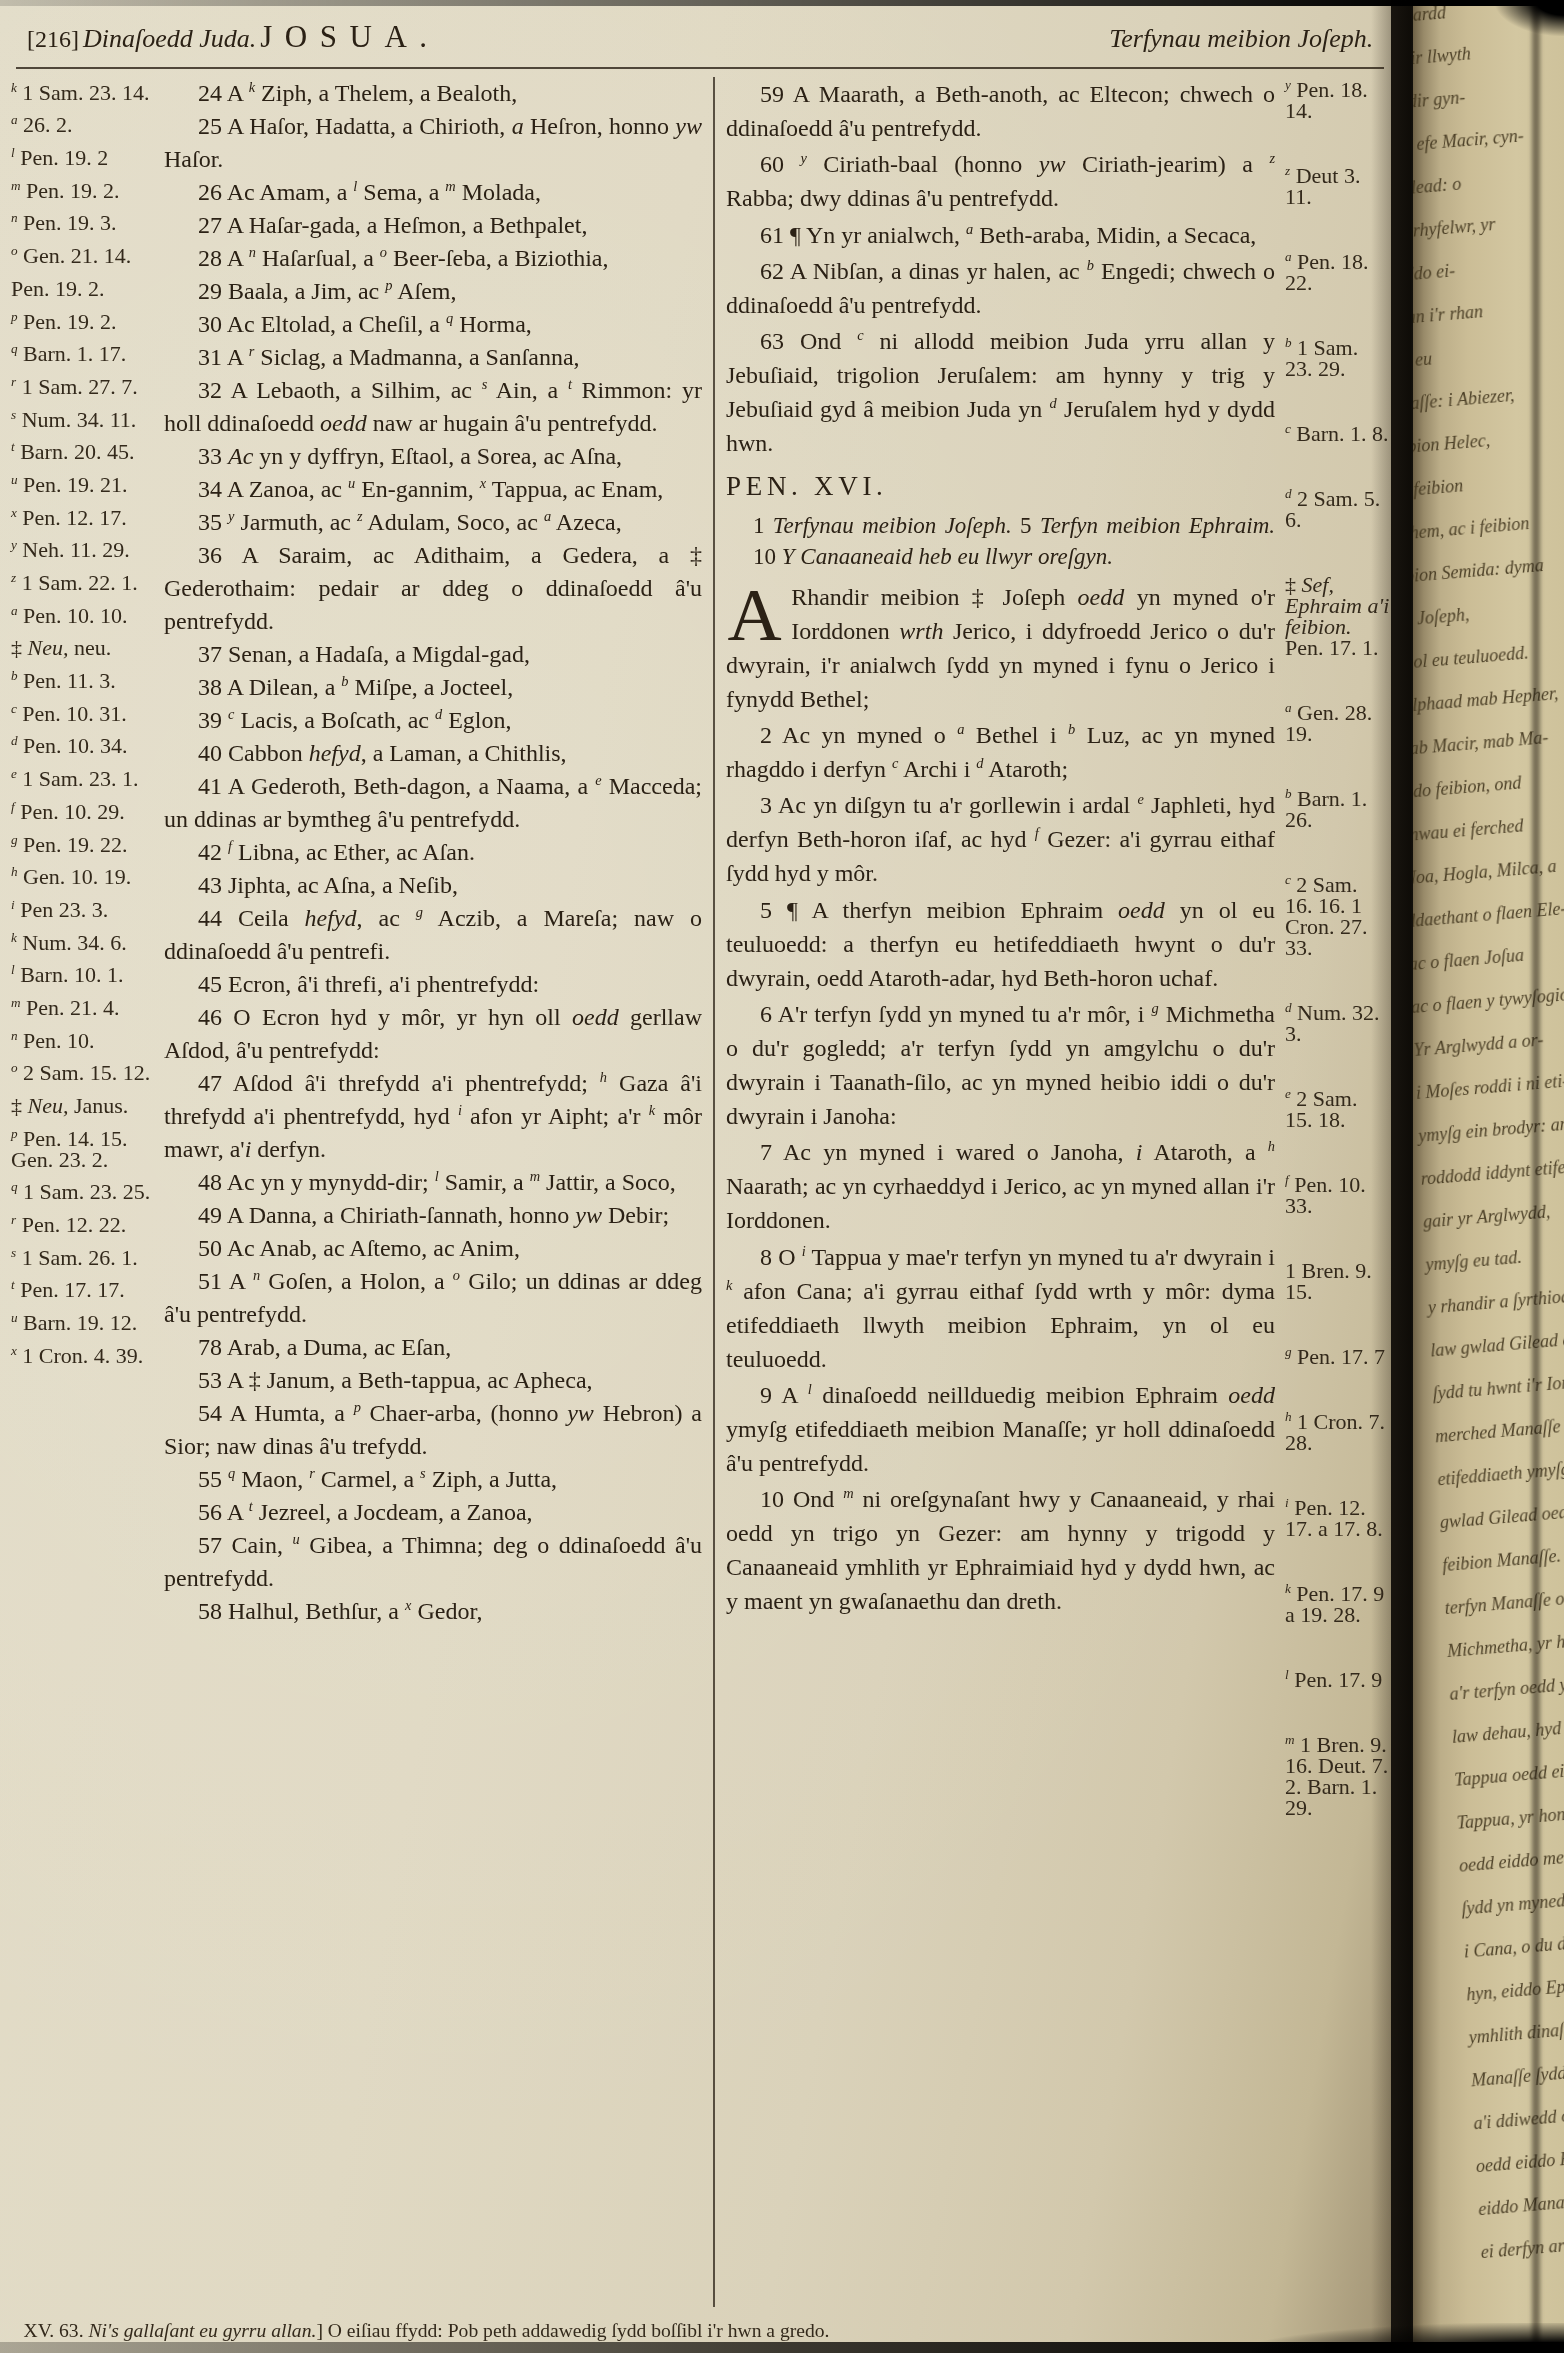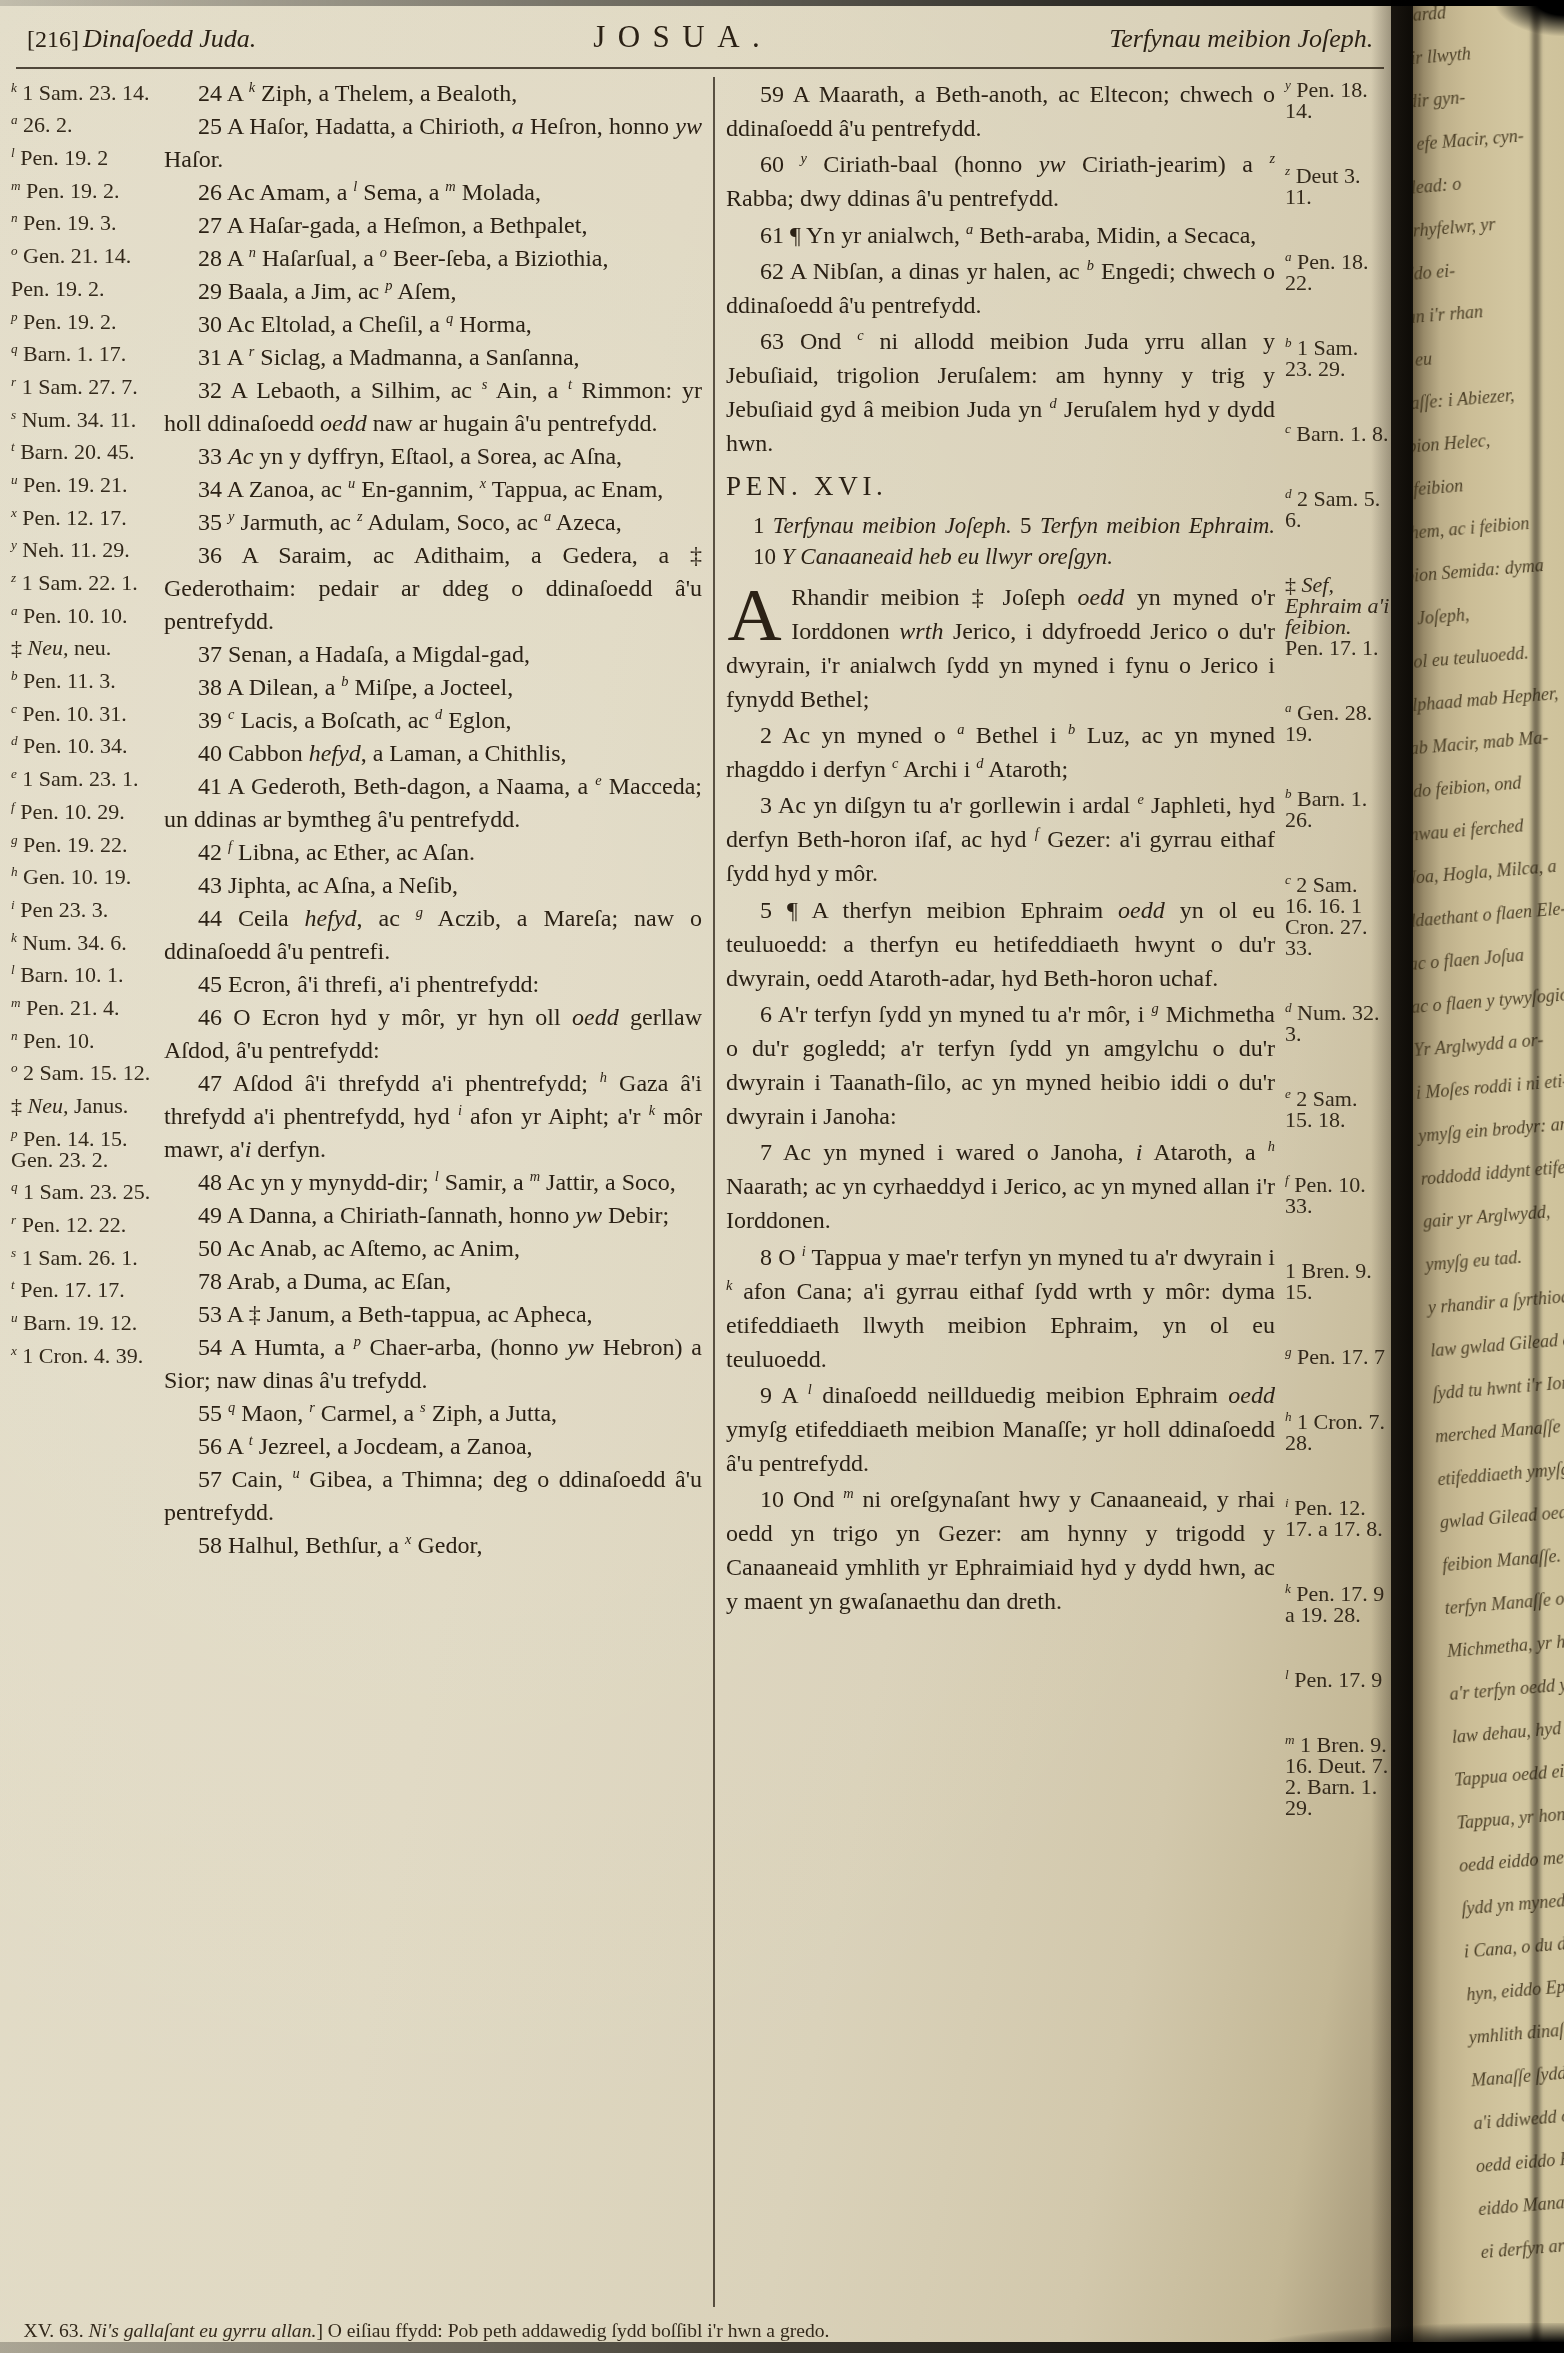--- a/index.html
+++ b/index.html
@@ -6,21 +6,21 @@
   .scan{position:relative;width:1565px;height:2354px;overflow:hidden;
         font-family:"Liberation Serif","DejaVu Serif",serif;color:#2b2115;background:#0e0d0b;}
   .page{position:absolute;top:0;left:0;width:1391px;height:2354px;
         background:
           radial-gradient(120% 90% at 30% 40%, rgba(255,255,255,.10), rgba(0,0,0,0) 60%),
           linear-gradient(100deg,#e3ddc9 0%,#e0d9c3 40%,#dad2ba 65%,#d2c8ac 82%,#c3b795 93%,#9f9172 100%);}
 
   .header{position:absolute;top:19px;left:27px;width:1351px;display:flex;align-items:baseline;gap:4px;}
   .pgnum{font-size:24px;}
   .rh-left{font-style:italic;font-size:26px;}
-  .title{flex:1;text-align:center;font-size:31px;letter-spacing:12.5px;}
+  .title{flex:1;font-size:31px;letter-spacing:12.5px;}
   .rh-right{font-style:italic;font-size:26px;margin-right:4.7px;}
   .rule-h{position:absolute;top:67px;left:15.6px;width:1368px;height:0;border-top:2.3px solid rgba(43,33,21,.8);}
 
   .content{position:absolute;top:77px;left:0;width:1391px;height:2230px;overflow:hidden;}
   .margin-left{position:absolute;left:11px;top:4.7px;width:146px;}
   .margin-left .note{margin-bottom:11.7px;}
   .note{font-size:22px;line-height:21px;color:#33291b;}
   .note sup{font-style:italic;}
   .col{position:absolute;top:0;overflow:hidden;}
   .col-left{left:164px;width:538px;height:2230px;}
@@ -137,20 +137,21 @@
           <p class="verse">41 A Gederoth, Beth-dagon, a Naama, a <sup>e</sup> Macceda; un ddinas ar bymtheg â'u pentrefydd.</p>
           <p class="verse">42 <sup>f</sup> Libna, ac Ether, ac Aſan.</p>
           <p class="verse">43 Jiphta, ac Aſna, a Neſib,</p>
           <p class="verse">44 Ceila <i>hefyd</i>, ac <sup>g</sup> Aczib, a Mareſa; naw o ddinaſoedd â'u pentrefi.</p>
           <p class="verse">45 Ecron, â'i threfi, a'i phentrefydd:</p>
           <p class="verse">46 O Ecron hyd y môr, yr hyn oll <i>oedd</i> gerllaw Aſdod, â'u pentrefydd:</p>
           <p class="verse">47 Aſdod â'i threfydd a'i phentrefydd; <sup>h</sup> Gaza â'i threfydd a'i phentrefydd, hyd <sup>i</sup> afon yr Aipht; a'r <sup>k</sup> môr mawr, a'<i>i</i> derfyn.</p>
           <p class="verse">48 Ac yn y mynydd-dir; <sup>l</sup> Samir, a <sup>m</sup> Jattir, a Soco,</p>
           <p class="verse">49 A Danna, a Chiriath-ſannath, honno <i>yw</i> Debir;</p>
           <p class="verse">50 Ac Anab, ac Aſtemo, ac Anim,</p>
+          <p class="verse">51 A <sup>n</sup> Goſen, a Holon, a <sup>o</sup> Gilo; un ddinas ar ddeg â'u pentrefydd.</p>
           <p class="verse">78 Arab, a Duma, ac Eſan,</p>
           <p class="verse">53 A ‡ Janum, a Beth-tappua, ac Apheca,</p>
           <p class="verse">54 A Humta, a <sup>p</sup> Chaer-arba, (honno <i>yw</i> Hebron) a Sior; naw dinas â'u trefydd.</p>
           <p class="verse">55 <sup>q</sup> Maon, <sup>r</sup> Carmel, a <sup>s</sup> Ziph, a Jutta,</p>
           <p class="verse">56 A <sup>t</sup> Jezreel, a Jocdeam, a Zanoa,</p>
           <p class="verse">57 Cain, <sup>u</sup> Gibea, a Thimna; deg o ddinaſoedd â'u pentrefydd.</p>
           <p class="verse">58 Halhul, Bethſur, a <sup>x</sup> Gedor,</p>
         </div>
 
       <div class="rule-v"></div>

